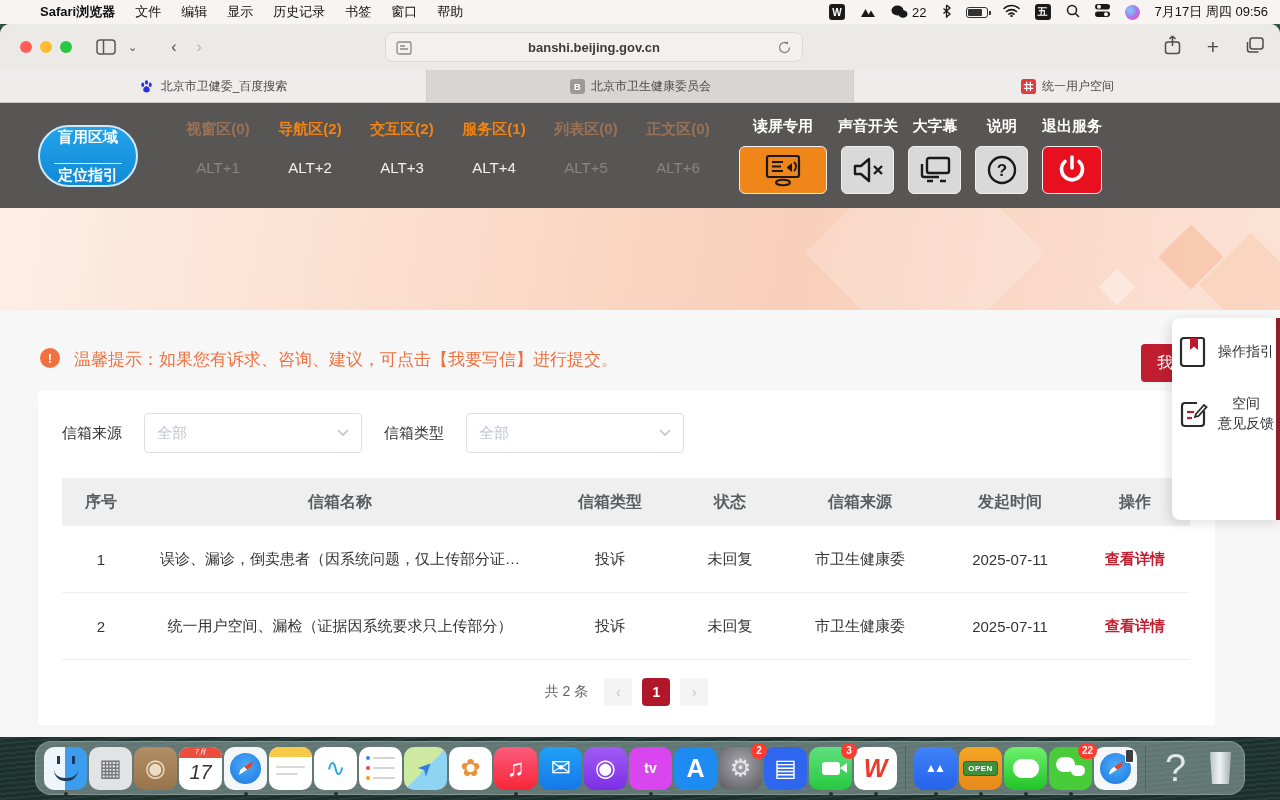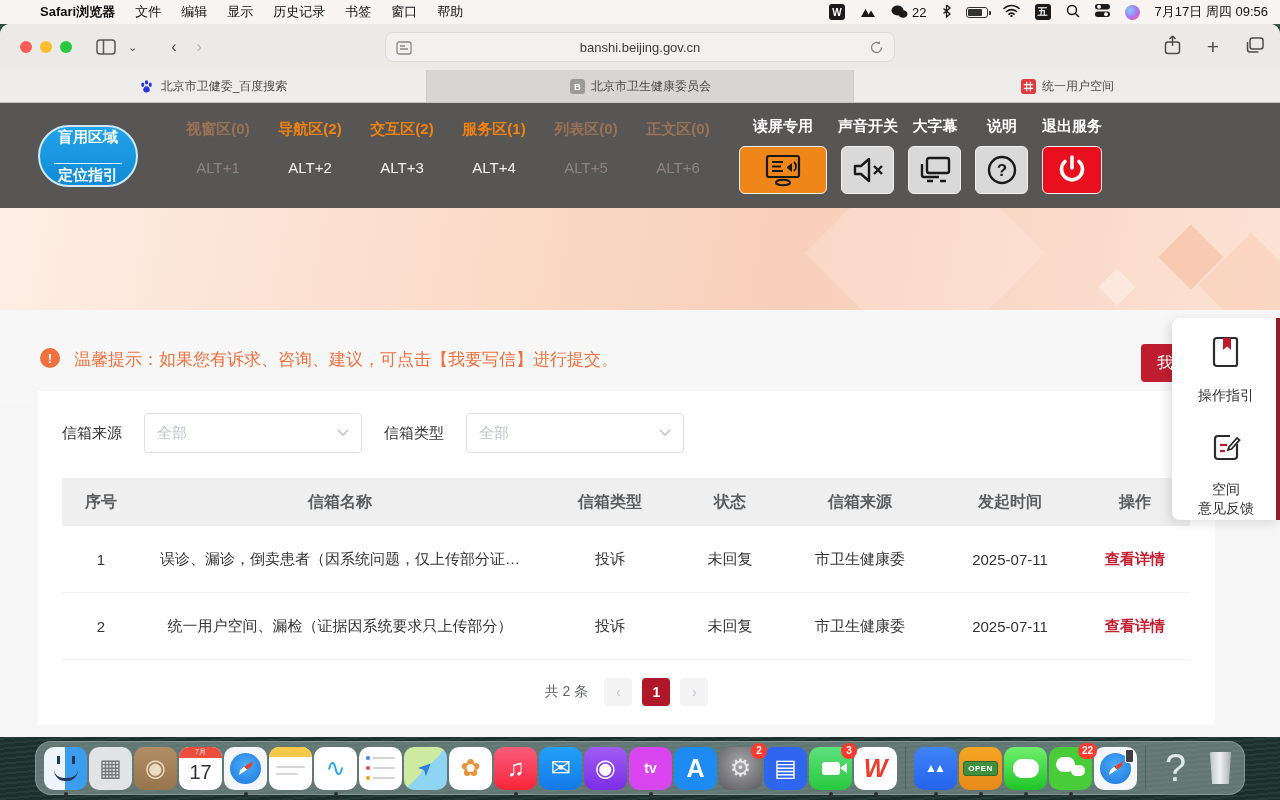--- a/index.html
+++ b/index.html
@@ -32,23 +32,23 @@
     border-radius:10px 10px 0 0;overflow:hidden;z-index:10;}
   .toolbar{position:absolute;top:0;left:0;right:0;height:46px;background:#eceae7;
     display:flex;align-items:center;}
   .lights{display:flex;gap:8px;padding-left:20px;}
   .light{width:12px;height:12px;border-radius:50%;}
   .light.r{background:#ff5f57;}.light.y{background:#febc2e;}.light.g{background:#28c840;}
   .tbtn{display:flex;align-items:center;justify-content:center;color:#5a5856;cursor:default;}
   .sidebar-group{display:flex;align-items:center;margin-left:24px;gap:2px;}
   .chev{font-size:16px;color:#4f4d4b;padding:0 10px;}
   .chev.dim{color:#b5b2af;}
-  .urlbar{position:absolute;left:385px;top:8px;width:510px;height:30px;background:#f3f1ef;
+  .urlbar{position:absolute;left:385px;top:8px;width:418px;height:30px;background:#f3f1ef;
     border:1px solid #dcd9d6;border-radius:8px;display:flex;align-items:center;justify-content:center;
-    font-size:13px;color:#3c3c3c;}
+    font-size:13px;color:#3c3c3c;font-weight:bold;}
   .urlbar .reader{position:absolute;left:10px;top:7px;}
   .urlbar .refresh{position:absolute;right:10px;top:7px;}
   .tb-right{position:absolute;right:16px;top:0;height:46px;display:flex;align-items:center;gap:26px;color:#4f4d4b;}
   
   .tabbar{position:absolute;top:46px;left:0;right:0;height:33px;background:#efedeb;
     display:flex;border-bottom:1px solid #c9c6c3;}
   .tab{flex:1;display:flex;align-items:center;justify-content:center;gap:6px;font-size:12px;
     color:#4a4a4a;border-right:1px solid #cfccc9;white-space:nowrap;overflow:hidden;}
   .tab:last-child{border-right:none;}
   .tab.active{background:#d8d5d2;}
@@ -83,21 +83,21 @@
   .notice{position:absolute;top:207px;left:0;right:0;height:93px;background:#f7f7f8;}
   .n-ic{position:absolute;left:40px;top:38px;width:20px;height:20px;border-radius:50%;
     background:#f2703e;color:#fff;font-weight:bold;font-size:13px;display:flex;align-items:center;justify-content:center;}
   .n-tx{position:absolute;left:74px;top:38px;font-size:17px;color:#f2703e;}
   .write-btn{position:absolute;top:241px;left:1141px;width:96px;height:38px;background:#c01e30;
     color:#fff;font-size:16px;border:none;border-radius:4px;display:flex;align-items:center;justify-content:center;z-index:3;}
   
   .side-panel{position:absolute;top:215px;right:0;width:108px;height:202px;background:#fff;
     border-radius:8px 0 0 8px;box-shadow:-3px 3px 12px rgba(0,0,0,.12);z-index:5;
     display:flex;flex-direction:column;align-items:center;padding-top:18px;gap:26px;}
-  .sp-item{display:flex;flex-direction:column;align-items:center;gap:18px;color:#333;font-size:14px;text-align:center;line-height:1.4;}
+  .sp-item{display:flex;flex-direction:row;align-items:center;gap:10px;color:#333;font-size:14px;text-align:center;line-height:1.4;}
   .sp-stripe{position:absolute;right:0;top:215px;width:4px;height:202px;background:#8e1f2a;z-index:6;}
   
   .card{position:absolute;top:288px;left:38px;width:1177px;height:334px;background:#fff;z-index:2;}
   .filters{position:absolute;top:22px;left:24px;display:flex;align-items:center;gap:22px;}
   .f-label{font-size:15px;color:#333;}
   .select{width:218px;height:40px;border:1px solid #dcdfe6;border-radius:4px;background:#fff;
     display:flex;align-items:center;justify-content:space-between;padding:0 12px;font-size:15px;color:#c0c4cc;}
   .table{position:absolute;top:87px;left:24px;width:1128px;font-size:15px;color:#333;}
   .tr{display:flex;align-items:center;height:67px;border-bottom:1px solid #edf0f4;text-align:center;}
   .tr.head{height:48px;background:#efefef;border-bottom:none;font-weight:bold;color:#5a5c5e;font-size:16px;}
@@ -481,21 +481,21 @@
       <div class="icn" style="background: rgb(226, 227, 229);">
         <span class="g-def" style="color: rgb(119, 119, 119);">▦</span>
       </div>
     </div>
     <div class="d-item">
       <div class="icn" style="background: linear-gradient(rgb(177, 142, 102), rgb(151, 116, 75));">
         <span class="g-def" style="color: rgb(236, 220, 196);">◉</span>
       </div>
     </div>
     <div class="d-item">
-      <div class="icn" style="background: rgb(255, 255, 255);">
+      <div class="icn" style="background: rgb(255, 255, 255); font-style: italic;">
         <span class="cal-top">7月</span>
         <span class="cal-day">17</span>
       </div>
     </div>
     <div class="d-item">
       <div class="icn" style="background: rgb(244, 246, 248);">
         <span class="comp">
           <span class="needle"></span>
         </span>
       </div>

